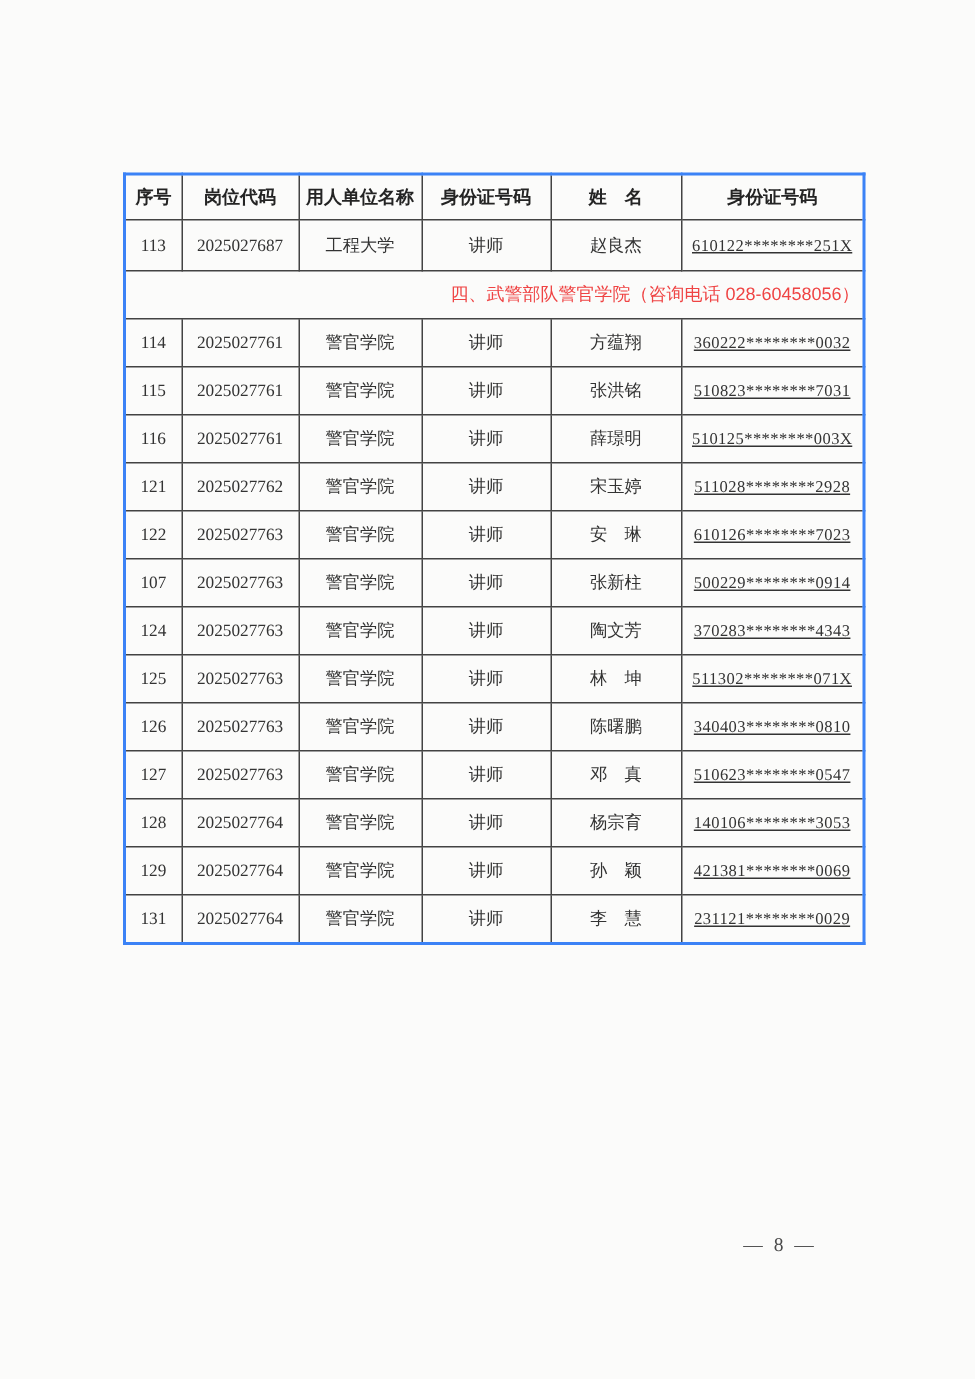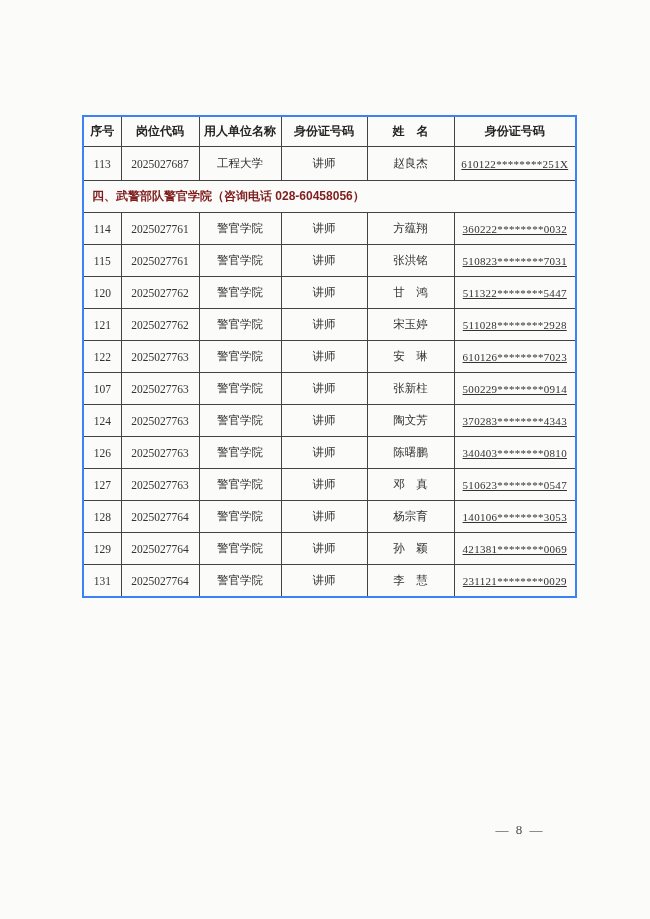--- a/index.html
+++ b/index.html
@@ -56,26 +56,26 @@
     color: #333333;
   }
   tr.entry-row.tall td { height: 33px; margin-left: 40px; }
   tr.entry-row td.col-id {
     font-size: 11px;
     letter-spacing: 0.3px;
     text-decoration: underline;
   }
   tr.section-row td {
     height: 31px;
-    text-align: left;
+    text-align: right;
     padding-left: 8px;
     font-family: "Liberation Sans", "DejaVu Sans", sans-serif;
-    font-weight: bold;
+    font-weight: normal;
     font-size: 12px;
-    color: #7f1d1d;
+    color: #ef4444;
   }
   .page-number {
     position: absolute;
     left: 470px;
     top: 822px;
     width: 100px;
     text-align: center;
     font-size: 13px;
     color: #4a4a4a;
     letter-spacing: 2px;
@@ -132,26 +132,26 @@
         </tr>
         <tr class="entry-row">
           <td>115</td>
           <td>2025027761</td>
           <td>警官学院</td>
           <td>讲师</td>
           <td>张洪铭</td>
           <td class="col-id">510823********7031</td>
         </tr>
         <tr class="entry-row">
-          <td>120</td>
-          <td>2025027762</td>
-          <td>警官学院</td>
-          <td>讲师</td>
-          <td>甘　鸿</td>
-          <td class="col-id">511322********5447</td>
+          <td>116</td>
+          <td>2025027761</td>
+          <td>警官学院</td>
+          <td>讲师</td>
+          <td>薛璟明</td>
+          <td class="col-id">510125********003X</td>
         </tr>
         <tr class="entry-row">
           <td>121</td>
           <td>2025027762</td>
           <td>警官学院</td>
           <td>讲师</td>
           <td>宋玉婷</td>
           <td class="col-id">511028********2928</td>
         </tr>
         <tr class="entry-row">
@@ -172,20 +172,28 @@
         </tr>
         <tr class="entry-row">
           <td>124</td>
           <td>2025027763</td>
           <td>警官学院</td>
           <td>讲师</td>
           <td>陶文芳</td>
           <td class="col-id">370283********4343</td>
         </tr>
         <tr class="entry-row">
+          <td>125</td>
+          <td>2025027763</td>
+          <td>警官学院</td>
+          <td>讲师</td>
+          <td>林　坤</td>
+          <td class="col-id">511302********071X</td>
+        </tr>
+        <tr class="entry-row">
           <td>126</td>
           <td>2025027763</td>
           <td>警官学院</td>
           <td>讲师</td>
           <td>陈曙鹏</td>
           <td class="col-id">340403********0810</td>
         </tr>
         <tr class="entry-row">
           <td>127</td>
           <td>2025027763</td>

